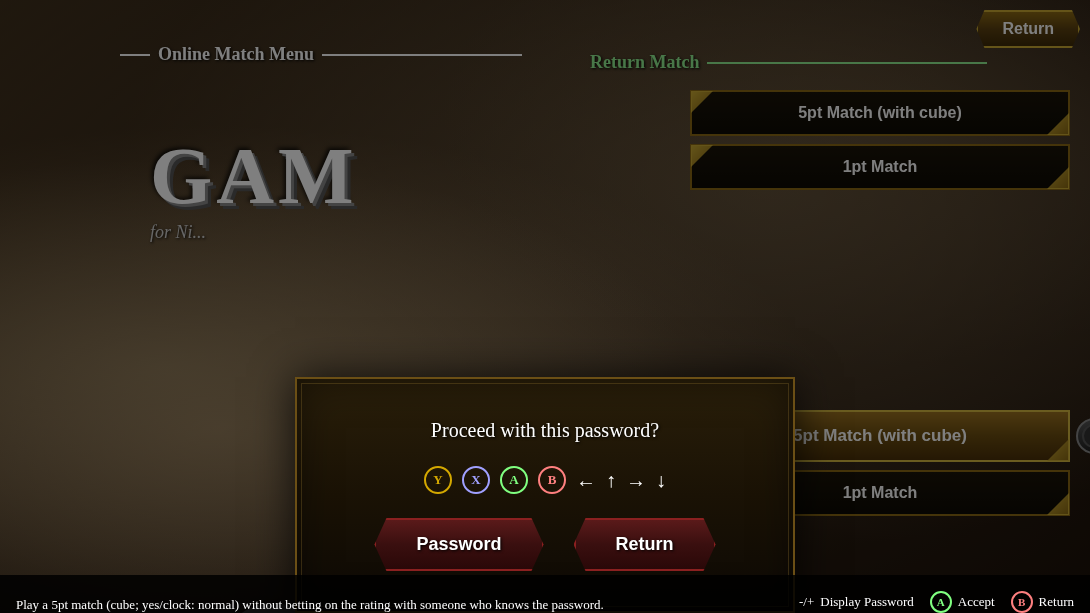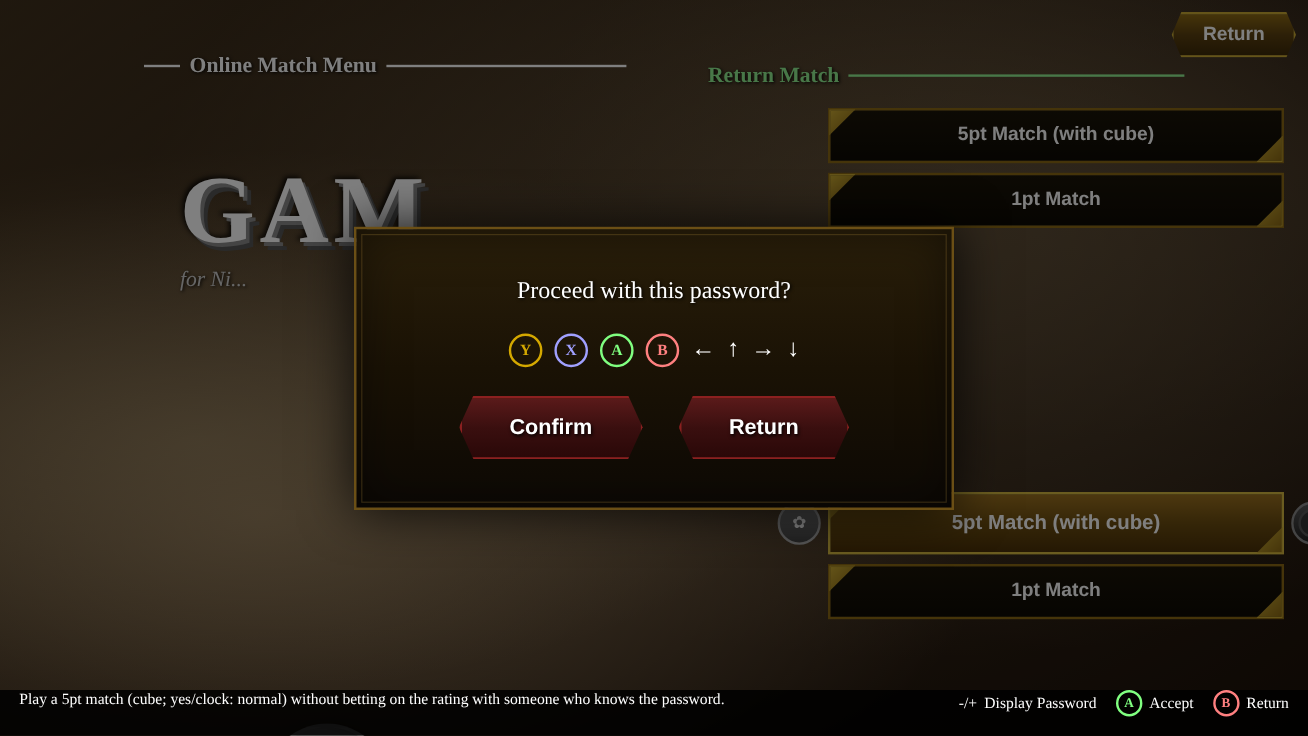--- a/index.html
+++ b/index.html
@@ -207,21 +207,21 @@
       gap: 8px;
     }
 
     
     .modal-overlay {
       position: absolute;
       inset: 0;
       background: rgba(0,0,0,0.5);
       z-index: 20;
       display: flex;
-      align-items: center;
+      align-items: flex-end;
       justify-content: center;
     }
 
     
     .dialog {
       background: linear-gradient(180deg, #2a1f0a 0%, #1a1205 50%, #0d0905 100%);
       border: 2px solid #6b4f15;
       width: 500px;
       padding: 40px 50px;
       display: flex;
@@ -297,21 +297,21 @@
 
     
     .status-bar {
       position: absolute;
       bottom: 0;
       left: 0;
       right: 0;
       background: rgba(0,0,0,0.85);
       height: 38px;
       display: flex;
-      align-items: flex-start;
+      align-items: flex-end;
       justify-content: space-between;
       padding: 0 16px;
       z-index: 30;
     }
 
     .status-text {
       color: #fff;
       font-size: 13px;
     }
 
@@ -428,21 +428,21 @@
       <span class="btn-symbol btn-x">X</span>
       <span class="btn-symbol btn-a">A</span>
       <span class="btn-symbol btn-b">B</span>
       <span class="arrow-symbol">←</span>
       <span class="arrow-symbol">↑</span>
       <span class="arrow-symbol">→</span>
       <span class="arrow-symbol">↓</span>
     </div>
 
     <div class="dialog-buttons">
-      <button class="dialog-btn">Confirm</button>
+      <button class="dialog-btn">Password</button>
       <button class="dialog-btn">Return</button>
     </div>
   </div>
 </div>
 
 <div class="status-bar">
   <span class="status-text">Play a 5pt match (cube; yes/clock: normal) without betting on the rating with someone who knows the password.</span>
   <div class="status-controls">
     <div class="ctrl-group">
       <span style="color:#fff;font-size:13px;">-/+</span>

